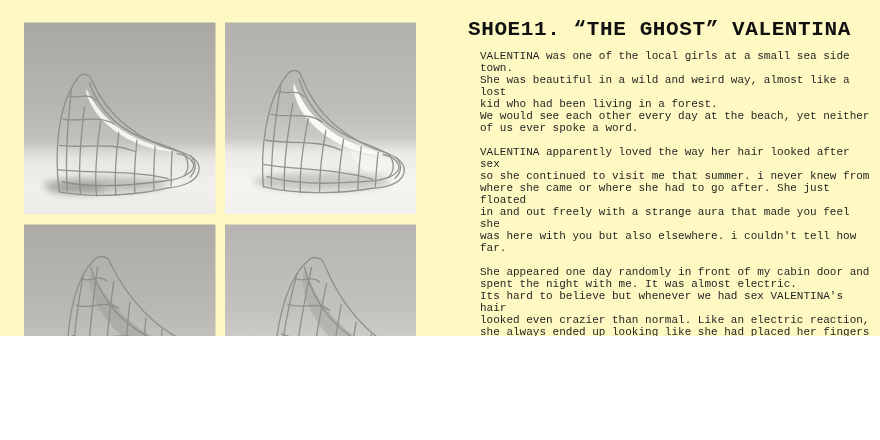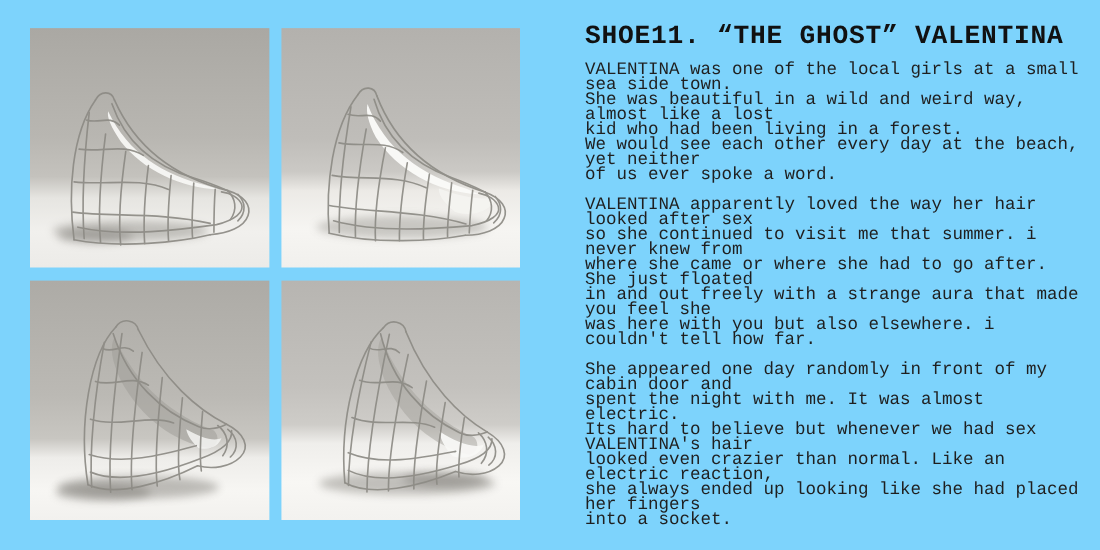--- a/index.html
+++ b/index.html
@@ -1,20 +1,20 @@
 <!DOCTYPE html>
 <html><head>
 <meta charset="utf-8">
 <style>
   * { box-sizing: border-box; margin: 0; padding: 0; }
   html, body { background: #ffffff; }
   .page {
     position: relative;
-    width: 880px; height: 440px;
-    background: #7dd3fc;
+    width: 880px; height: 336px;
+    background: #fef9c3;
     overflow: hidden;
     font-family: "Liberation Mono", "DejaVu Sans Mono", monospace;
     color: #1c1c1c;
   }
   
   .gallery {
     position: absolute; left: 24px; top: 22px;
     width: 392px; height: 394px;
     display: grid;
     grid-template-columns: 1fr 1fr;
@@ -33,24 +33,24 @@
     font-weight: bold;
     font-size: 21px;
     line-height: 25px;
     letter-spacing: 0.6px;
     color: #111111;
     white-space: nowrap;
     margin-bottom: 8px;
   }
   .story p {
     white-space: pre-line;
-    font-size: 14px;
+    font-size: 11px;
     line-height: 12px;
     letter-spacing: 0px;
-    margin: 0 0 12px 0;
+    margin: 0 0 12px 12px;
     color: #1f1f1f;
   }
   .signature {
     position: absolute; right: 6px; bottom: 2px;
     text-align: center;
     font-family: "Liberation Serif", "DejaVu Serif", serif;
     color: #45433f;
   }
   .signature .name {
     font-variant: small-caps;

